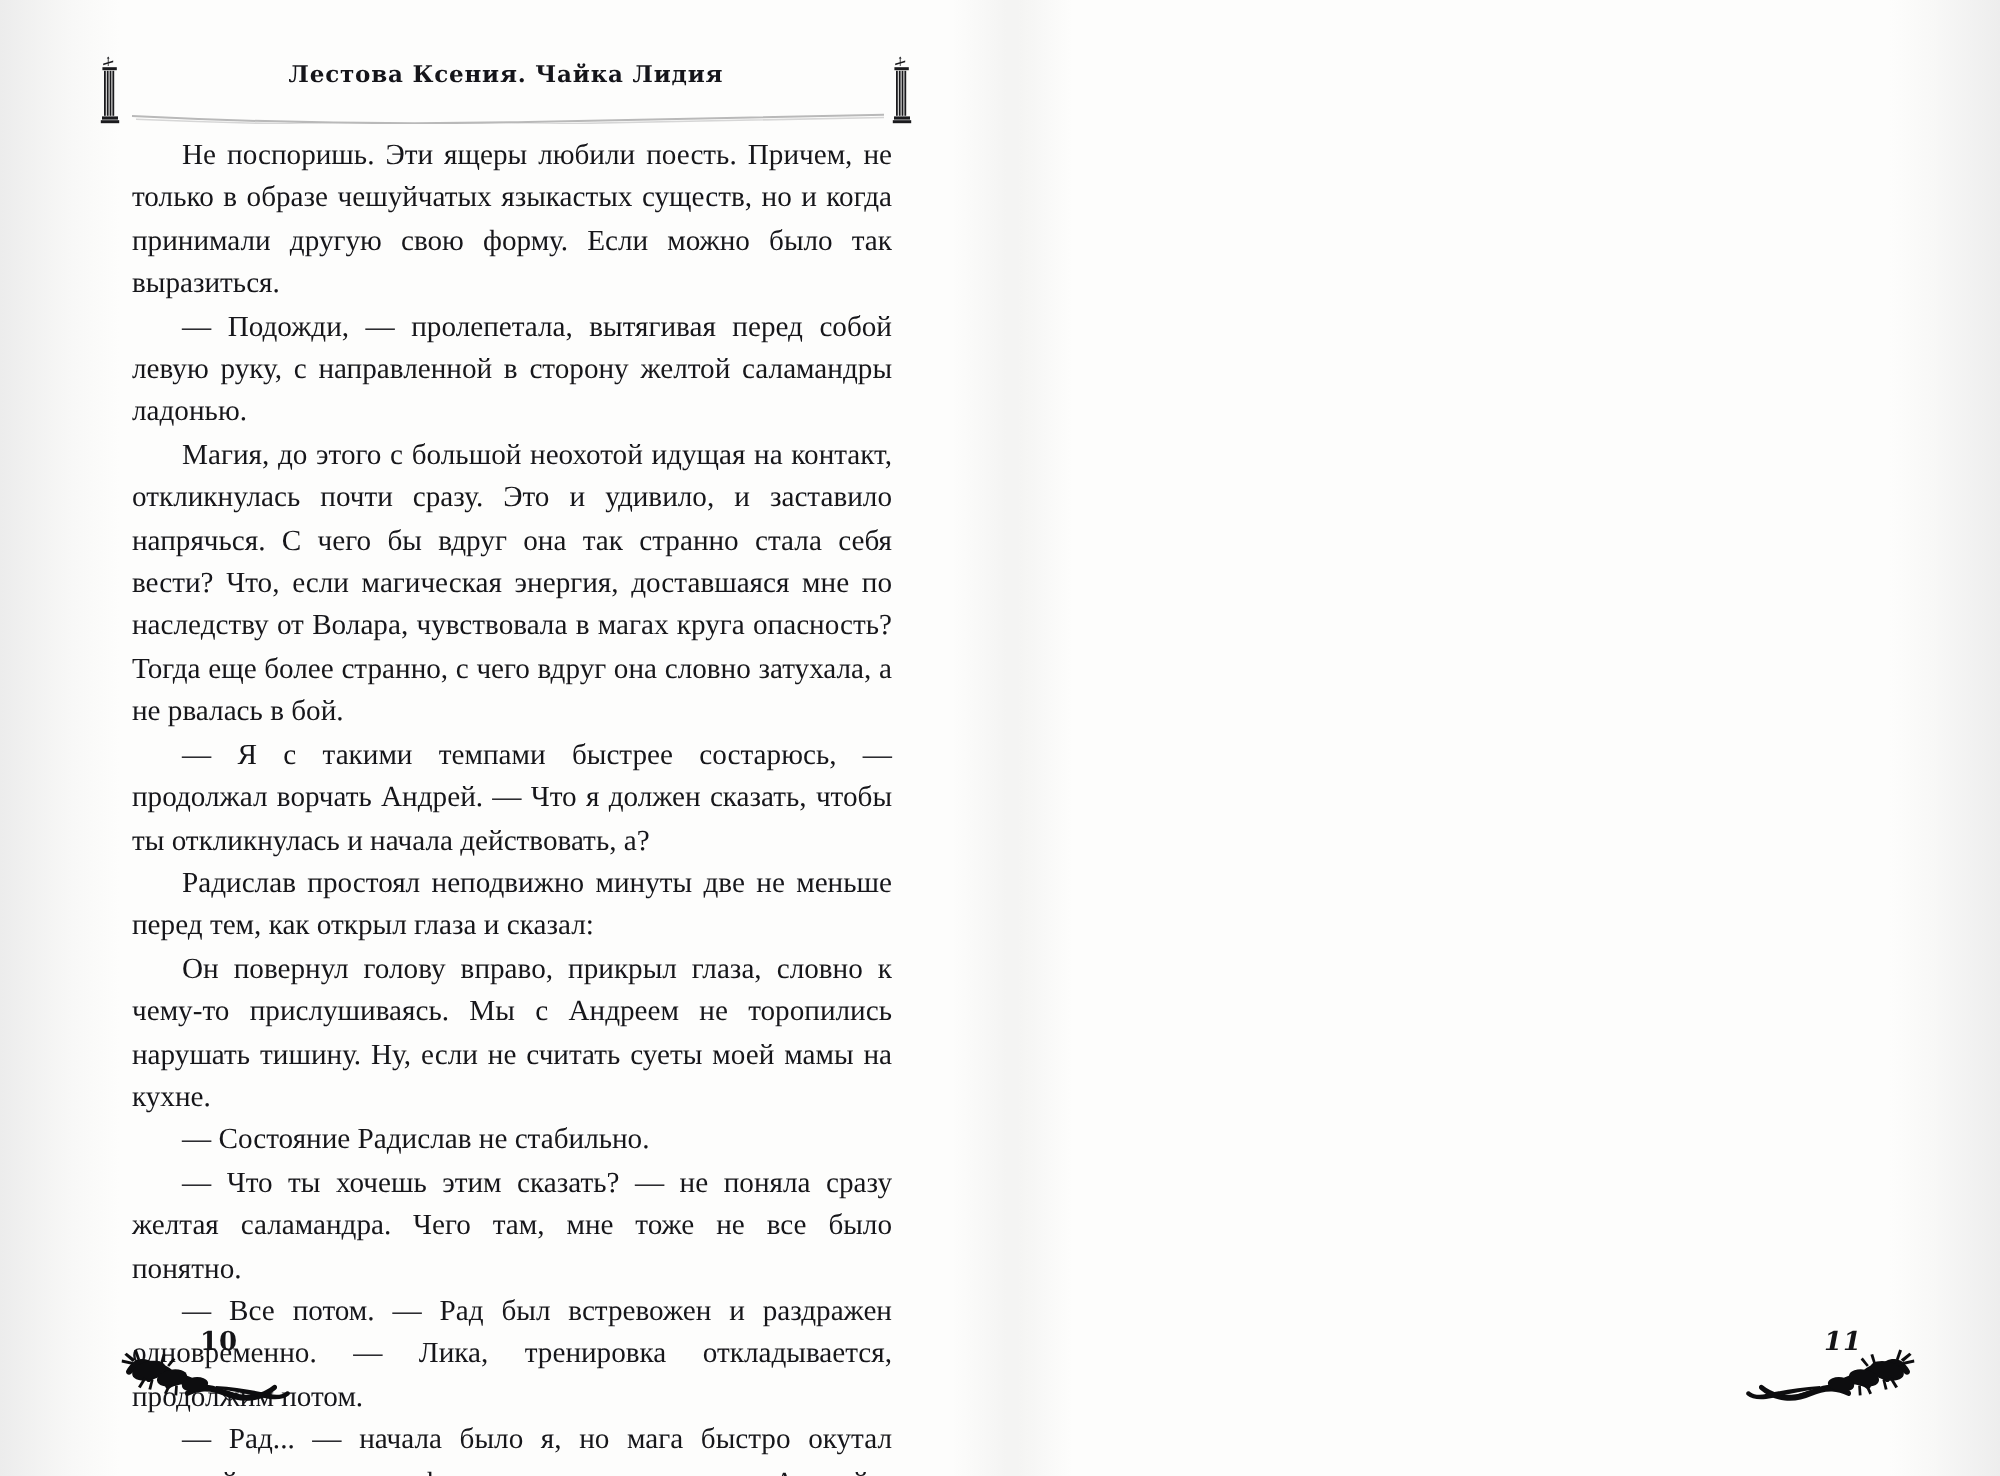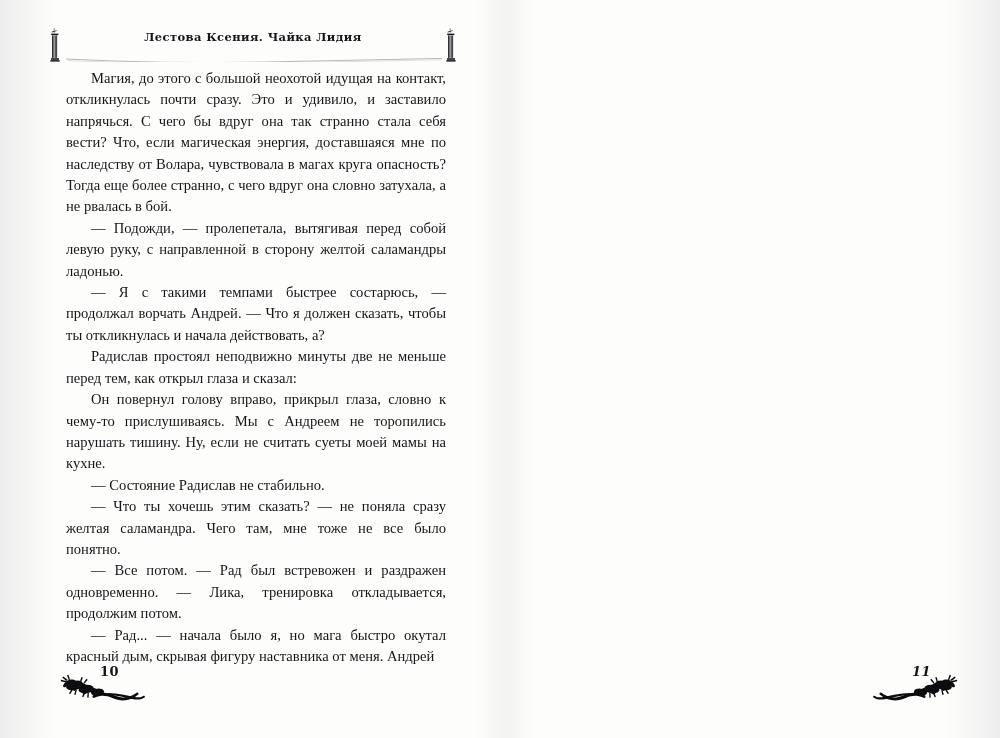--- a/index.html
+++ b/index.html
@@ -195,22 +195,23 @@
             <rect x="6.8" y="7.4" width="0.9" height="22.5"></rect>
             <rect x="8.2" y="7.4" width="0.9" height="22.5"></rect>
             <rect x="3.0" y="30.2" width="8.0" height="1.6"></rect>
             <rect x="2.4" y="32.1" width="9.2" height="1.5"></rect>
           </g>
         </svg>
       </span>
     </div>
 
     <div class="text-column">
+      <p>Не поспоришь. Эти ящеры любили поесть. Причем, не только в образе чешуйчатых языкастых существ, но и когда принимали другую свою форму. Если можно было так выразиться.</p>
+      <p>— Подожди, — пролепетала, вытягивая перед собой левую руку, с направленной в сторону желтой саламандры ладонью.</p>
       <p>Магия, до этого с большой неохотой идущая на контакт, откликнулась почти сразу. Это и удивило, и заставило напрячься. С чего бы вдруг она так странно стала себя вести? Что, если магическая энергия, доставшаяся мне по наследству от Волара, чувствовала в магах круга опасность? Тогда еще более странно, с чего вдруг она словно затухала, а не рвалась в бой.</p>
-      <p>— Подожди, — пролепетала, вытягивая перед собой левую руку, с направленной в сторону желтой саламандры ладонью.</p>
       <p>— Я с такими темпами быстрее состарюсь, — продолжал ворчать Андрей. — Что я должен сказать, чтобы ты откликнулась и начала действовать, а?</p>
       <p>Радислав простоял неподвижно минуты две не меньше перед тем, как открыл глаза и сказал:</p>
       <p>Он повернул голову вправо, прикрыл глаза, словно к чему-то прислушиваясь. Мы с Андреем не торопились нарушать тишину. Ну, если не считать суеты моей мамы на кухне.</p>
       <p>— Состояние Радислав не стабильно.</p>
       <p>— Что ты хочешь этим сказать? — не поняла сразу желтая саламандра. Чего там, мне тоже не все было понятно.</p>
       <p>— Все потом. — Рад был встревожен и раздражен одновременно. — Лика, тренировка откладывается, продолжим потом.</p>
       <p>— Рад... — начала было я, но мага быстро окутал красный дым, скрывая фигуру наставника от меня. Андрей</p>
     </div>
 
     <div class="folio-area">

